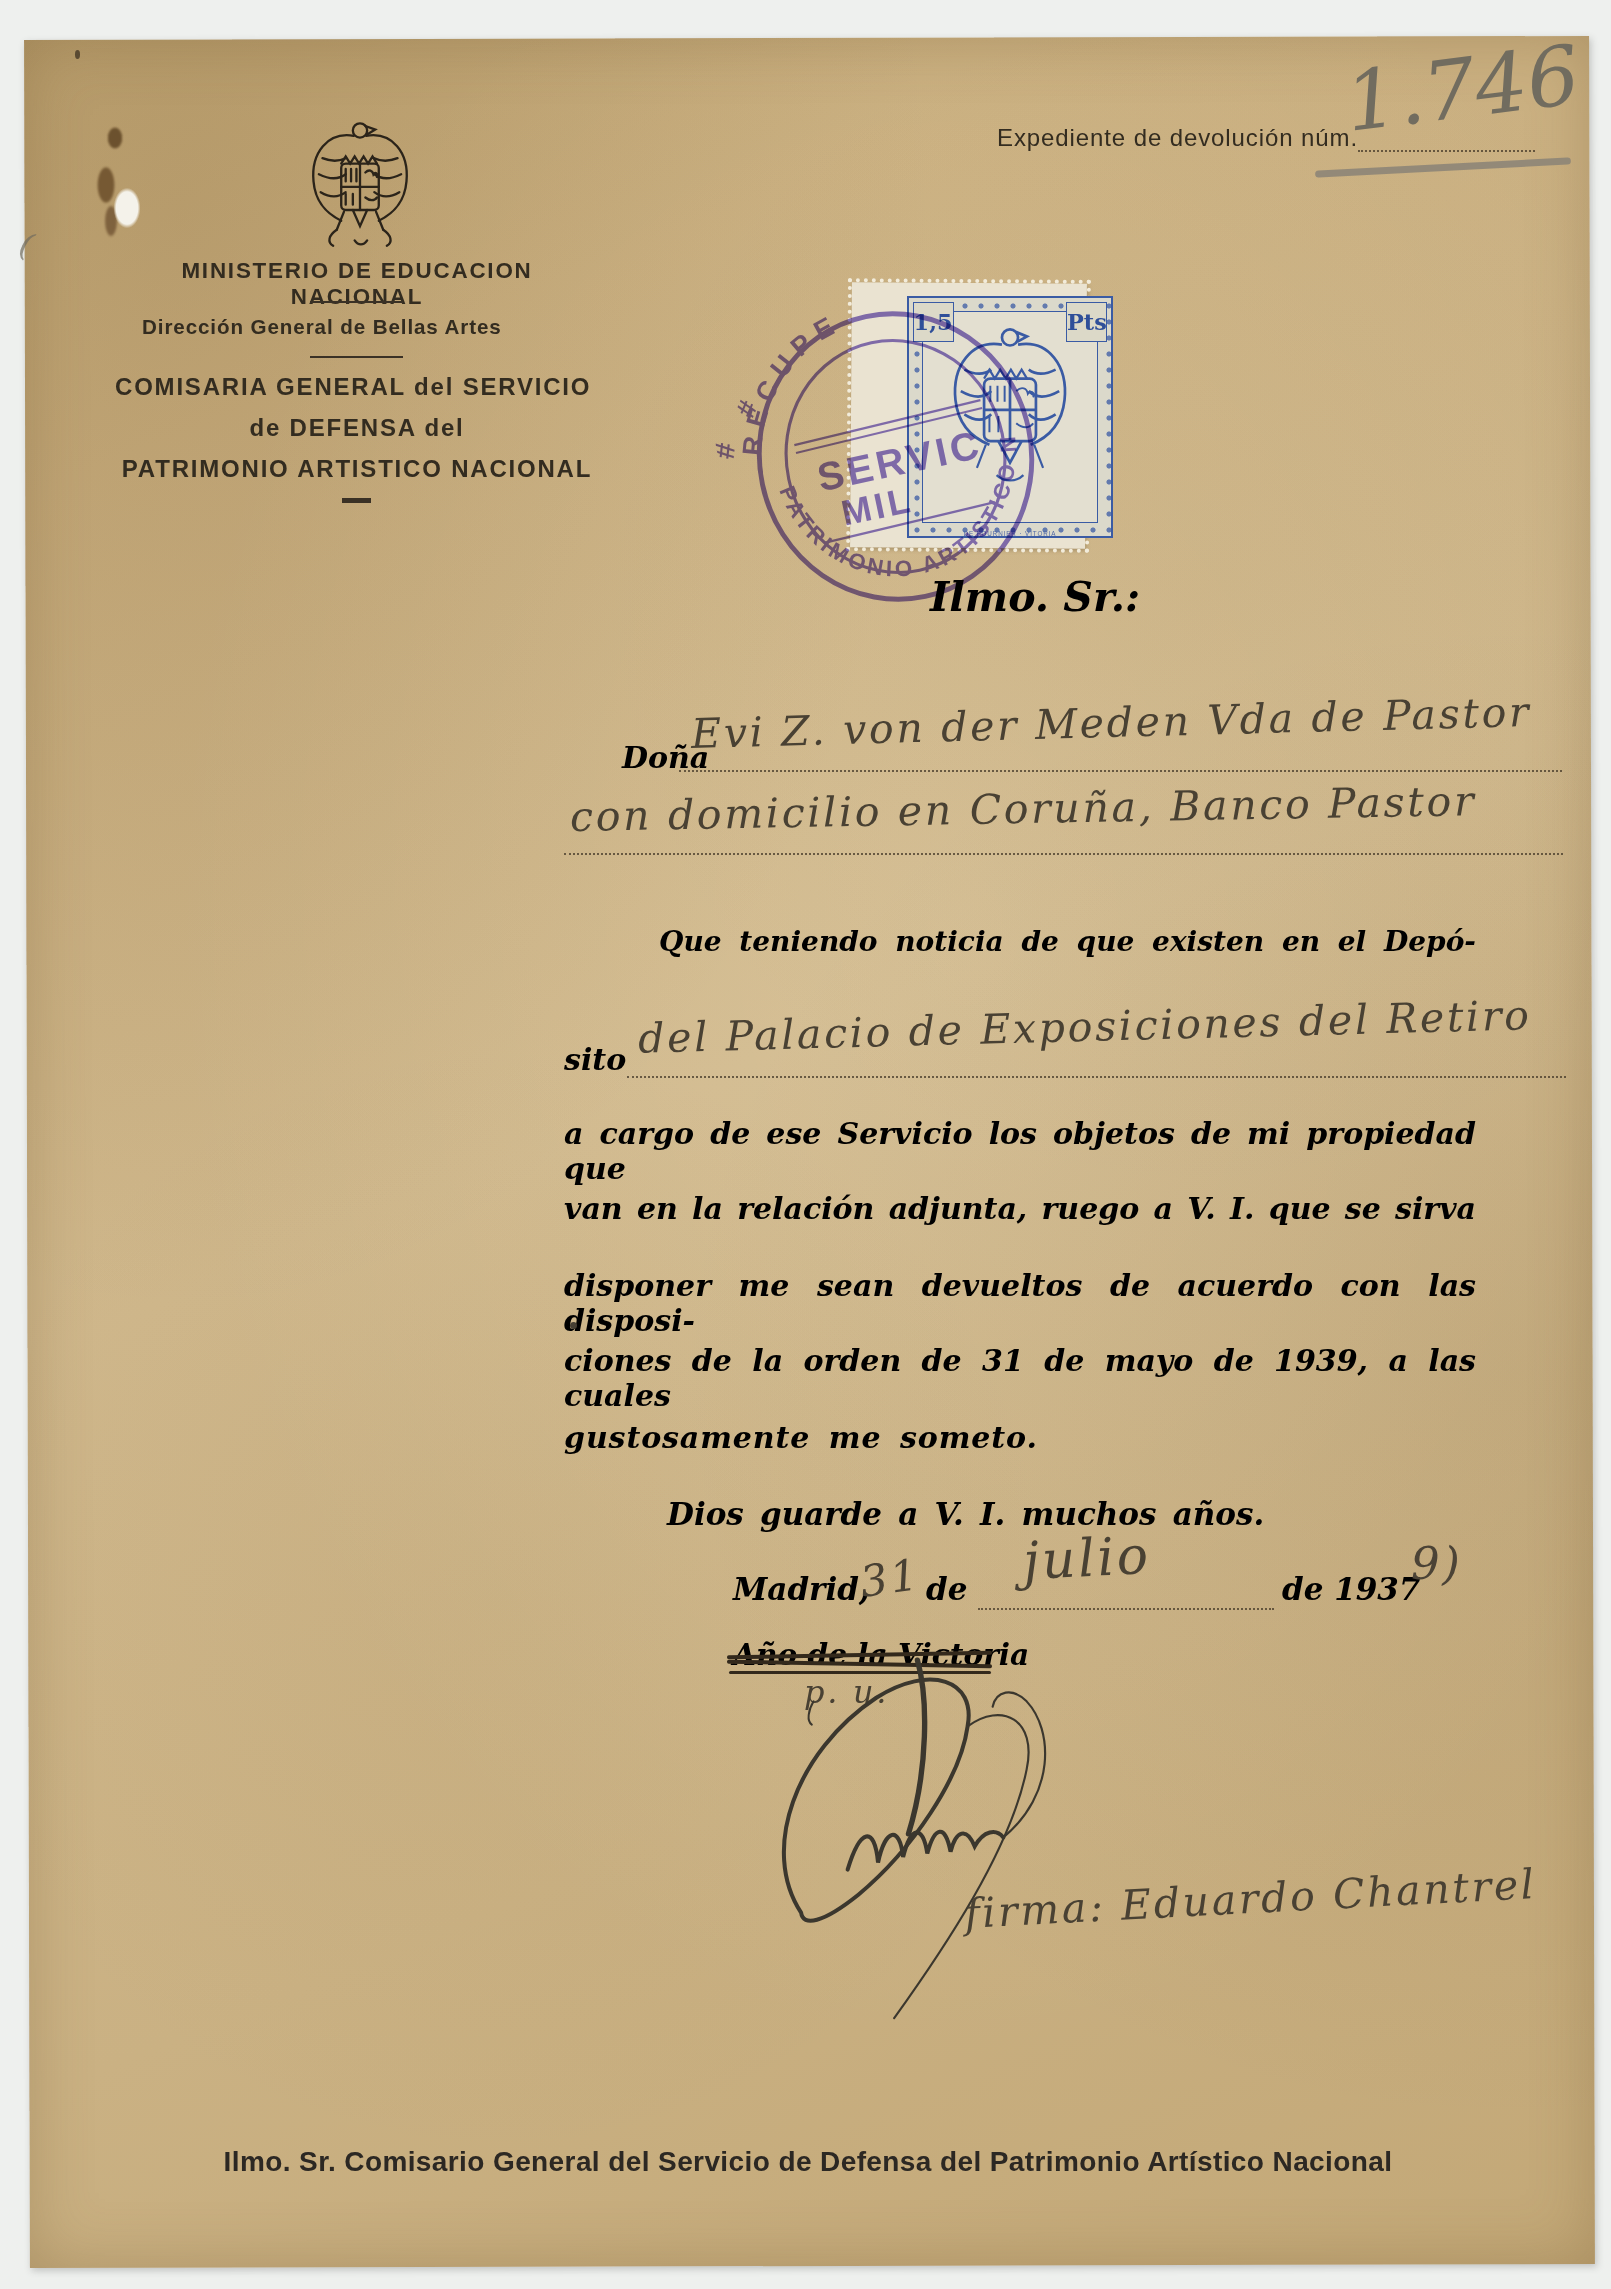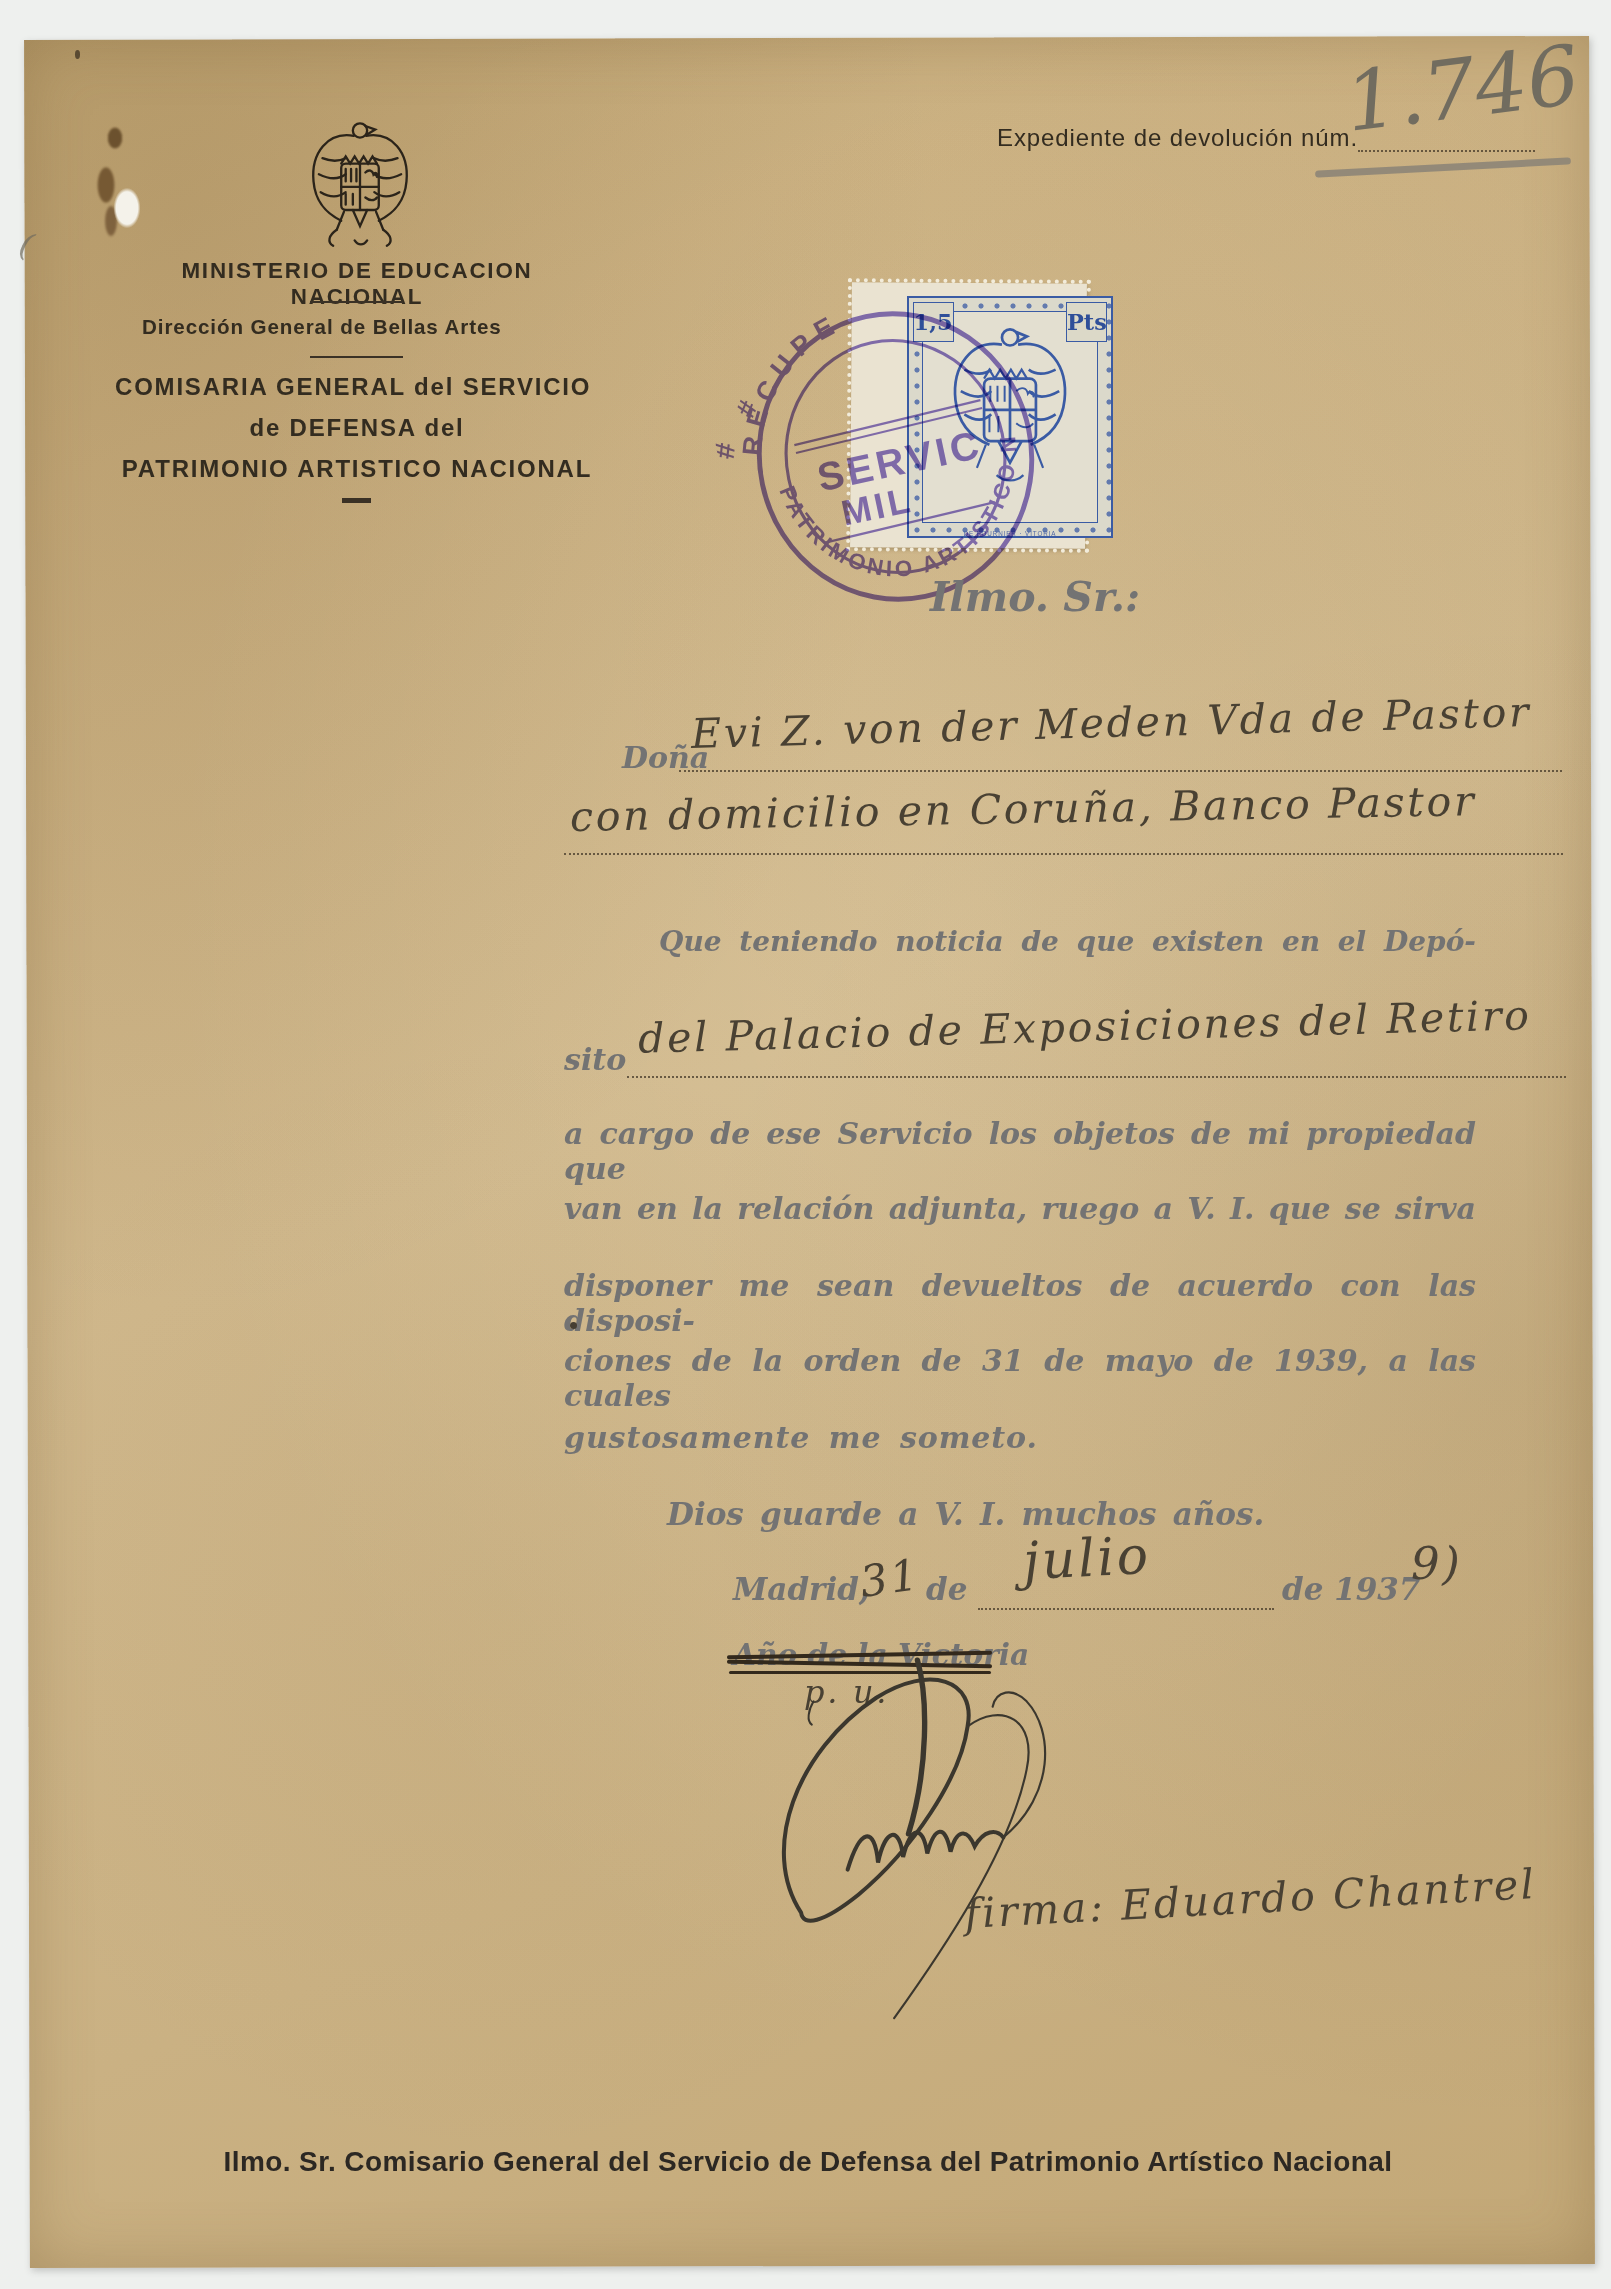--- a/index.html
+++ b/index.html
@@ -13,21 +13,21 @@
       linear-gradient(158deg,#c1a674 0%,#c9ae7e 16%,#cfb78b 46%,#cab183 72%,#c3a877 100%);
     box-shadow: inset 0 0 63px rgba(110,84,44,.30), 1.8px 2.7px 7.2px rgba(60,60,60,.25);
     transform:rotate(-0.15deg);}
   .paper::after{content:"";position:absolute;inset:0;
     background:
       radial-gradient(circle at 30% 70%, rgba(120,90,40,.05), transparent 30%),
       radial-gradient(circle at 75% 25%, rgba(120,90,40,.05), transparent 30%);}
   
   .psans{position:absolute;font-family:"Liberation Sans",sans-serif;color:#332c20;}
   .pserif{position:absolute;font-family:"DejaVu Serif","Liberation Serif",serif;
-    font-style:italic;font-weight:bold;color:#737373;white-space:nowrap;}
+    font-style:italic;font-weight:bold;color:#000000;white-space:nowrap;}
   .jline{white-space:normal;text-align:justify;text-align-last:justify;}
   .hand{position:absolute;font-family:"DejaVu Serif","Liberation Serif",serif;
     font-style:italic;color:#494133;white-space:nowrap;letter-spacing:2.7px;}
   .pencil{position:absolute;font-family:"DejaVu Serif","Liberation Serif",serif;
     font-style:italic;color:#716c5f;white-space:nowrap;}
   .dotline{position:absolute;height:0;border-bottom:2.7px dotted rgba(62,51,36,.72);}
   .rule{position:absolute;background:#3a3125;}
   
   .backing{position:absolute;left:851px;top:283px;width:235px;height:265px;background:#eae3d1;
     transform:rotate(.4deg);outline:4.5px dotted #f2ecdb;box-shadow:0.9px 1.8px 4.5px rgba(90,70,35,.35);}

